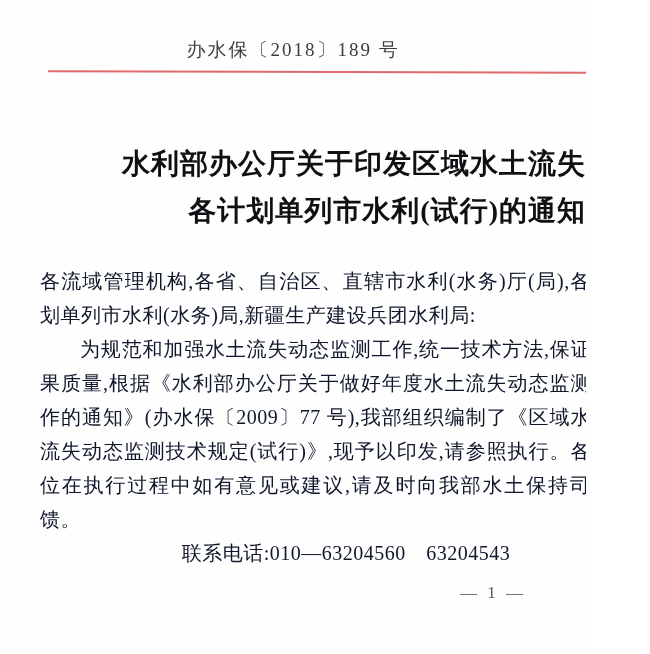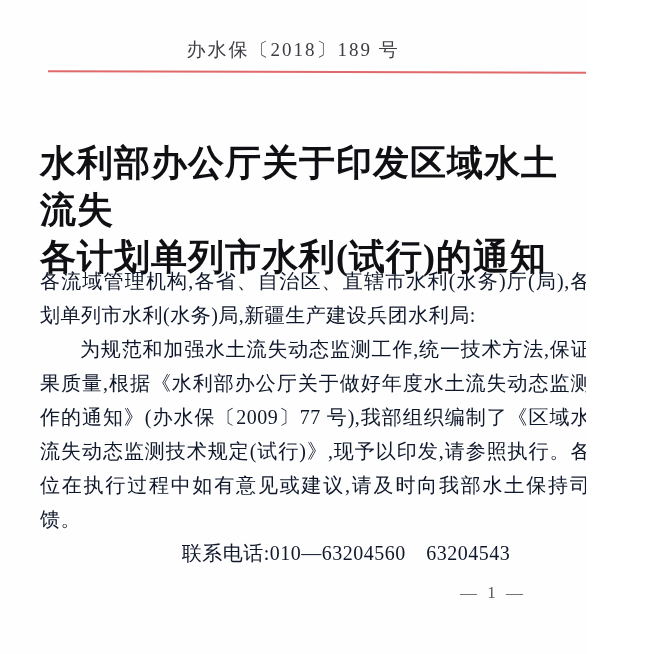--- a/index.html
+++ b/index.html
@@ -34,22 +34,22 @@
     height: 2px;
     background: #e0696b;
     transform: rotate(0.15deg);
   }
   .title {
     position: absolute;
     top: 140px;
     left: 0;
     right: 0;
     margin: 0;
-    text-align: left;
-    font-size: 36px;
+    text-align: right;
+    font-size: 28px;
     font-weight: 700;
     line-height: 47px;
     letter-spacing: 1px;
     color: #101014;
     padding-left: 40px;
   }
   .title .title-line {
     display: block;
   }
   .body-block {

